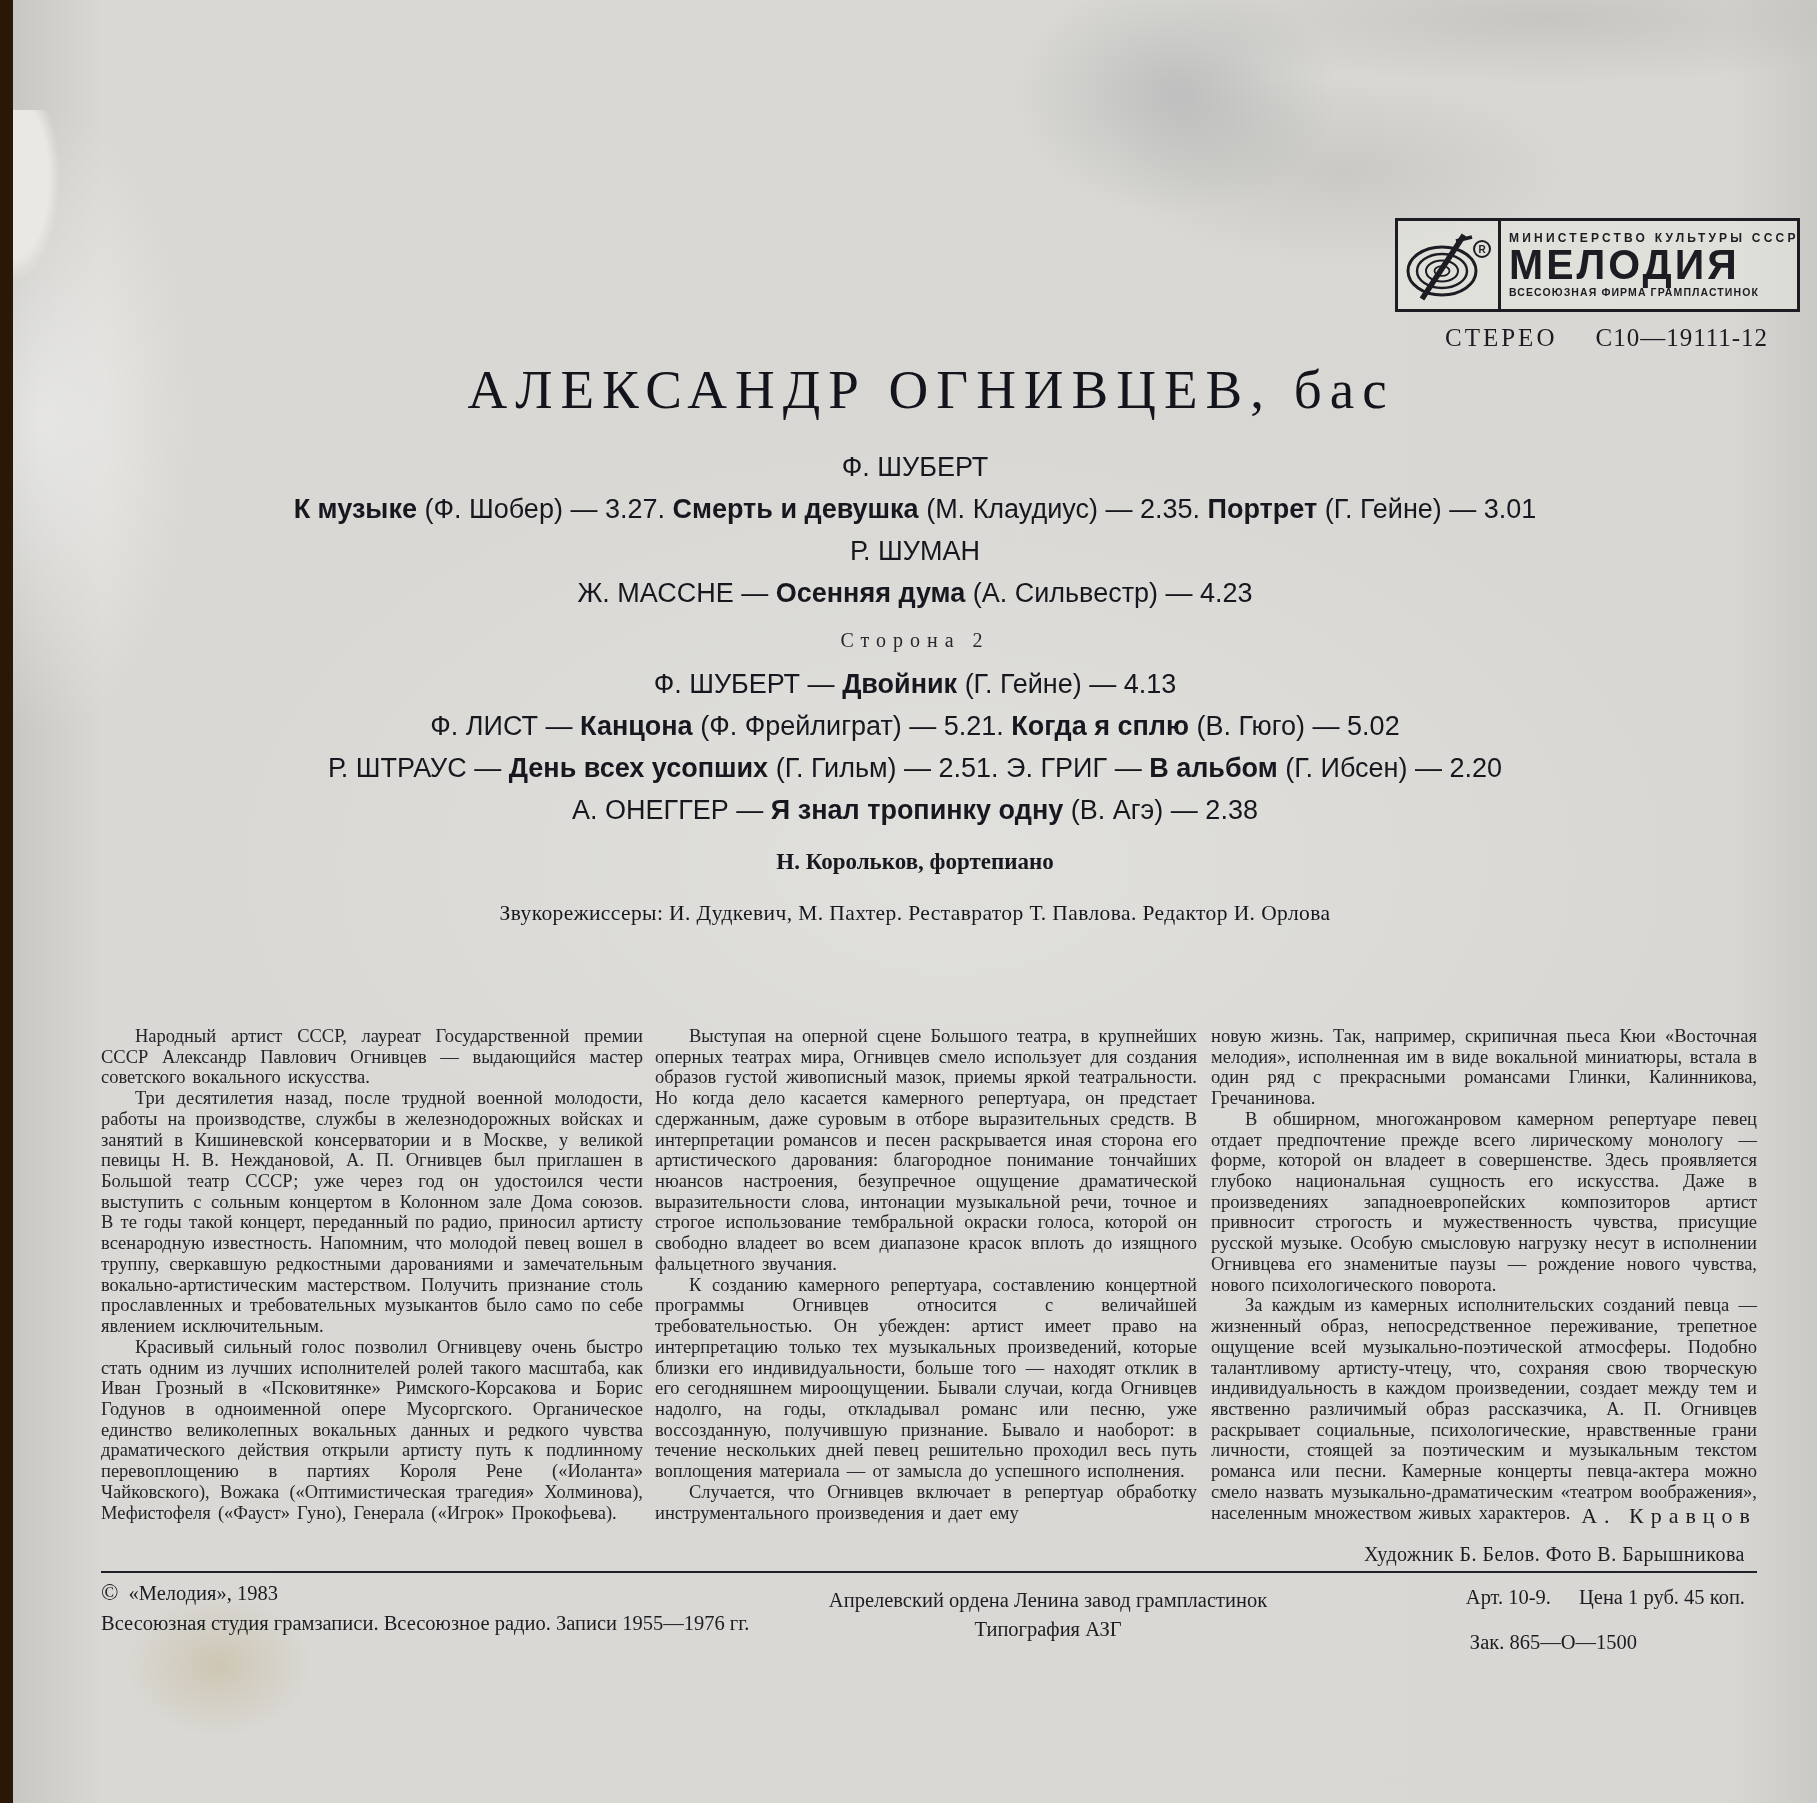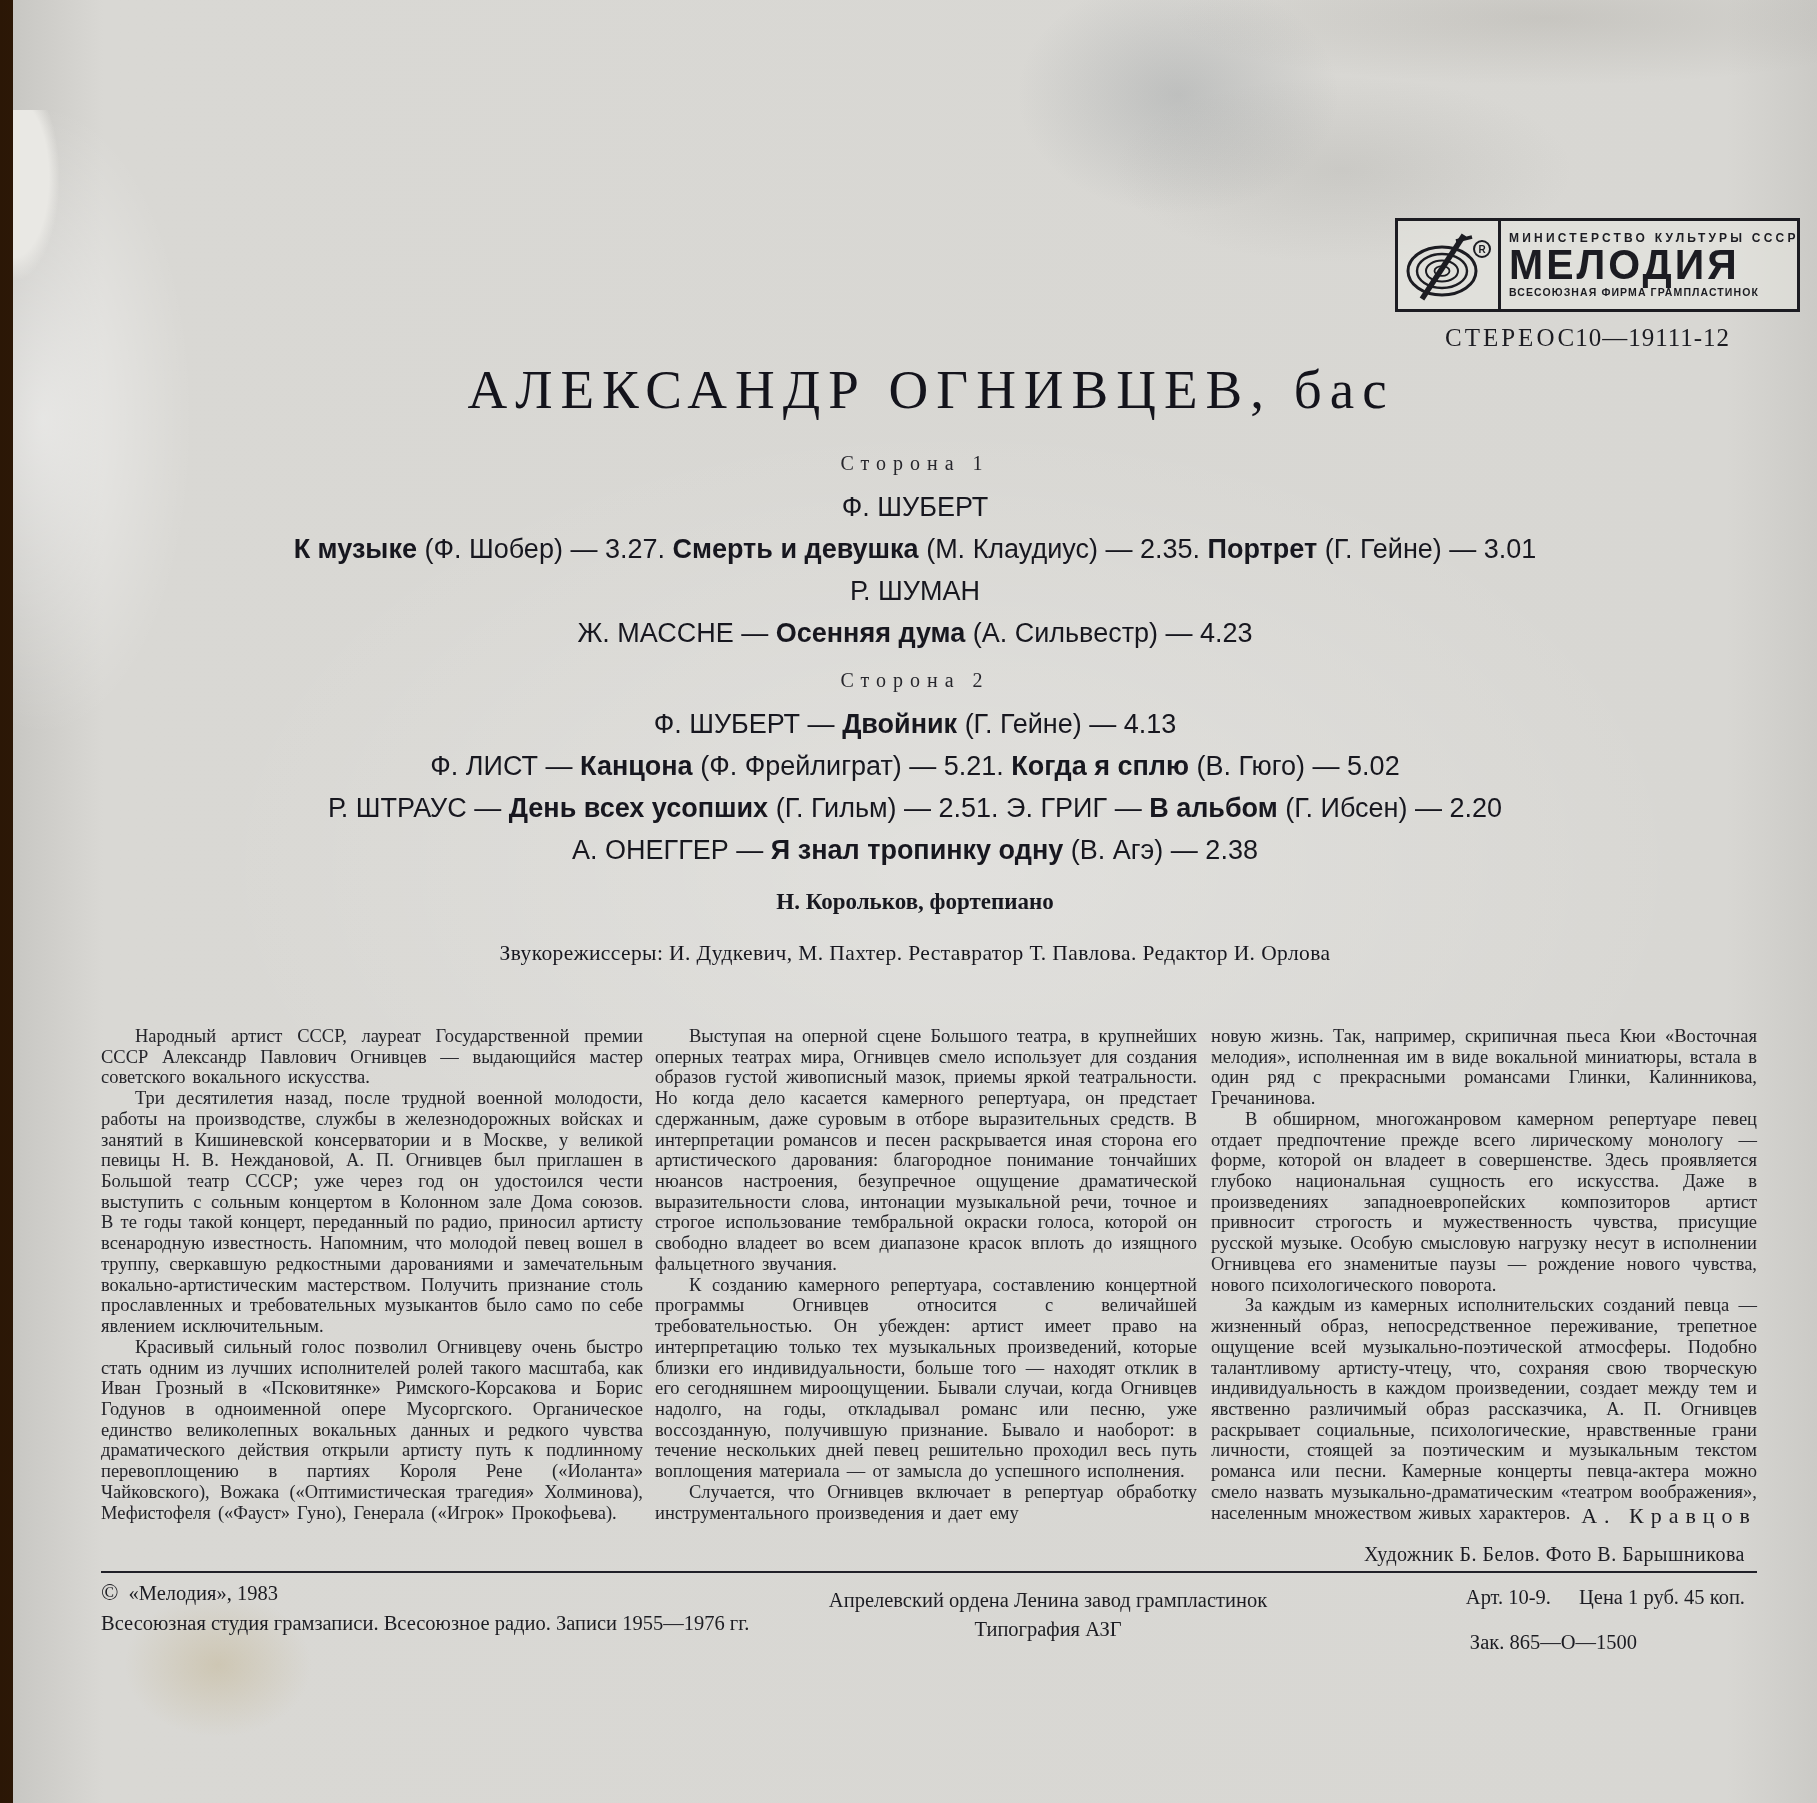--- a/index.html
+++ b/index.html
@@ -26,21 +26,21 @@
   .chip{position:absolute;left:0;top:110px;width:46px;height:170px;background:radial-gradient(ellipse at 0% 40%, #e9e8e4 55%, transparent 72%);}
 
   
   .logo-wrap{position:absolute;left:1382px;top:218px;width:405px;}
   .logo-box{display:flex;border:3px solid var(--ink);background:rgba(235,234,228,0.45);height:88px;}
   .logo-glyph{width:118px;border-right:3px solid var(--ink);display:flex;align-items:center;justify-content:center;}
   .logo-text{flex:1;display:flex;flex-direction:column;justify-content:center;padding:3px 8px 4px 8px;font-family:"Liberation Sans",sans-serif;}
   .logo-ministry{font-size:12px;font-weight:700;letter-spacing:3.2px;white-space:nowrap;}
   .logo-name{font-size:41px;font-weight:700;letter-spacing:3px;line-height:1.0;transform:scaleY(1.02);white-space:nowrap;}
   .logo-firm{font-size:10.5px;font-weight:700;letter-spacing:1.1px;white-space:nowrap;}
-  .stereo-line{margin-top:12px;padding-left:50px;font-size:25px;letter-spacing:1px;white-space:nowrap;display:flex;}
+  .stereo-line{margin-top:12px;padding-left:50px;font-size:25px;letter-spacing:1px;white-space:nowrap;display:flex;gap:38px;}
   .stereo-word{letter-spacing:3px;}
 
   
   .album-title{position:absolute;left:16px;top:358px;width:1804px;text-align:center;font-size:55px;letter-spacing:8px;white-space:nowrap;color:#14141c;}
   .tracks{position:absolute;left:100px;top:452px;width:1604px;text-align:center;color:#17171f;}
   .side-heading{font-size:20px;letter-spacing:7px;margin-bottom:17px;color:#26262c;}
   .track-line{font-family:"Liberation Sans",sans-serif;font-size:27px;line-height:1.18;margin-bottom:10px;color:#17171f;}
   .tb{font-weight:700;}
   .gap-top{margin-top:20px;}
   .performer{font-size:23px;font-weight:700;margin-top:22px;margin-bottom:0;}
@@ -96,21 +96,20 @@
       </div>
       <div class="stereo-line">
         <span class="stereo-word">СТЕРЕО</span>
         <span>С10—19111-12</span>
       </div>
     </div>
 
     <div class="album-title">АЛЕКСАНДР ОГНИВЦЕВ, бас</div>
 
     <div class="tracks">
-      <div class="side-heading">Сторона 1</div>
       <div class="track-line"><span>Ф. ШУБЕРТ</span></div>
       <div class="track-line"><span class="tb">К музыке </span><span>(Ф. Шобер) — 3.27. </span><span class="tb">Смерть и девушка </span><span>(М. Клаудиус) — 2.35. </span><span class="tb">Портрет </span><span>(Г. Гейне) — 3.01</span></div>
       <div class="track-line"><span>Р. ШУМАН</span></div>
       <div class="track-line"><span>Ж. МАССНЕ — </span><span class="tb">Осенняя дума </span><span>(А. Сильвестр) — 4.23</span></div>
 
       <div class="side-heading gap-top">Сторона 2</div>
       <div class="track-line"><span>Ф. ШУБЕРТ — </span><span class="tb">Двойник </span><span>(Г. Гейне) — 4.13</span></div>
       <div class="track-line"><span>Ф. ЛИСТ — </span><span class="tb">Канцона </span><span>(Ф. Фрейлиграт) — 5.21. </span><span class="tb">Когда я сплю </span><span>(В. Гюго) — 5.02</span></div>
       <div class="track-line"><span>Р. ШТРАУС — </span><span class="tb">День всех усопших </span><span>(Г. Гильм) — 2.51. Э. ГРИГ — </span><span class="tb">В альбом </span><span>(Г. Ибсен) — 2.20</span></div>
       <div class="track-line"><span>А. ОНЕГГЕР — </span><span class="tb">Я знал тропинку одну </span><span>(В. Агэ) — 2.38</span></div>

